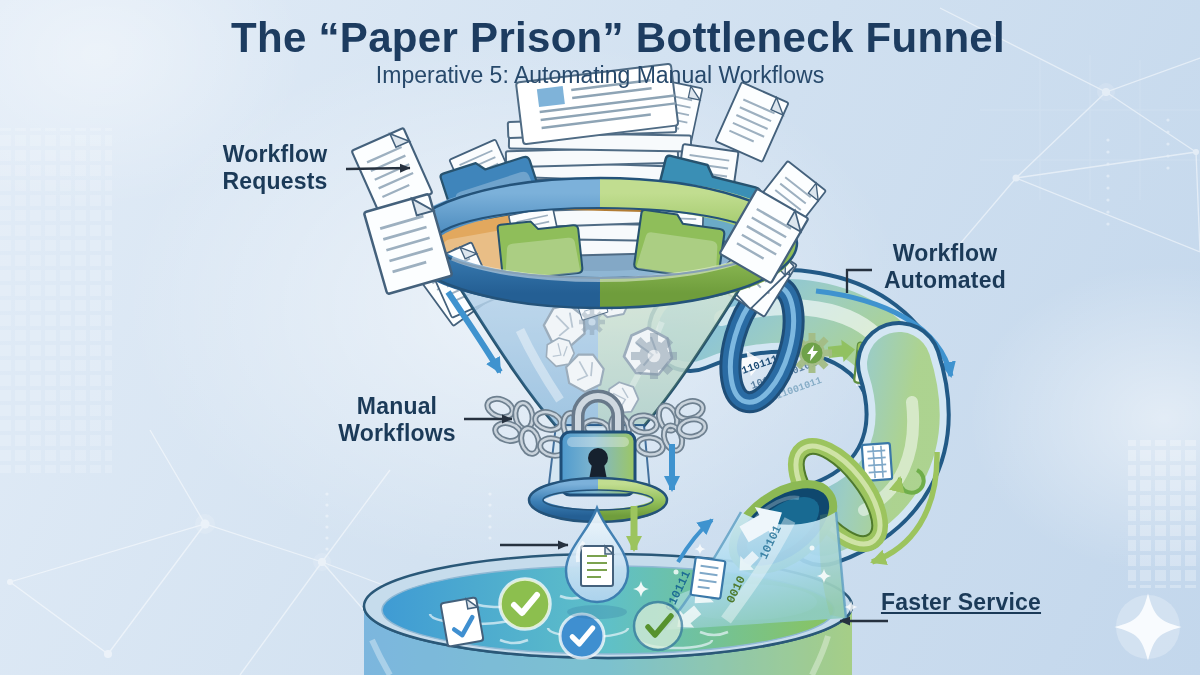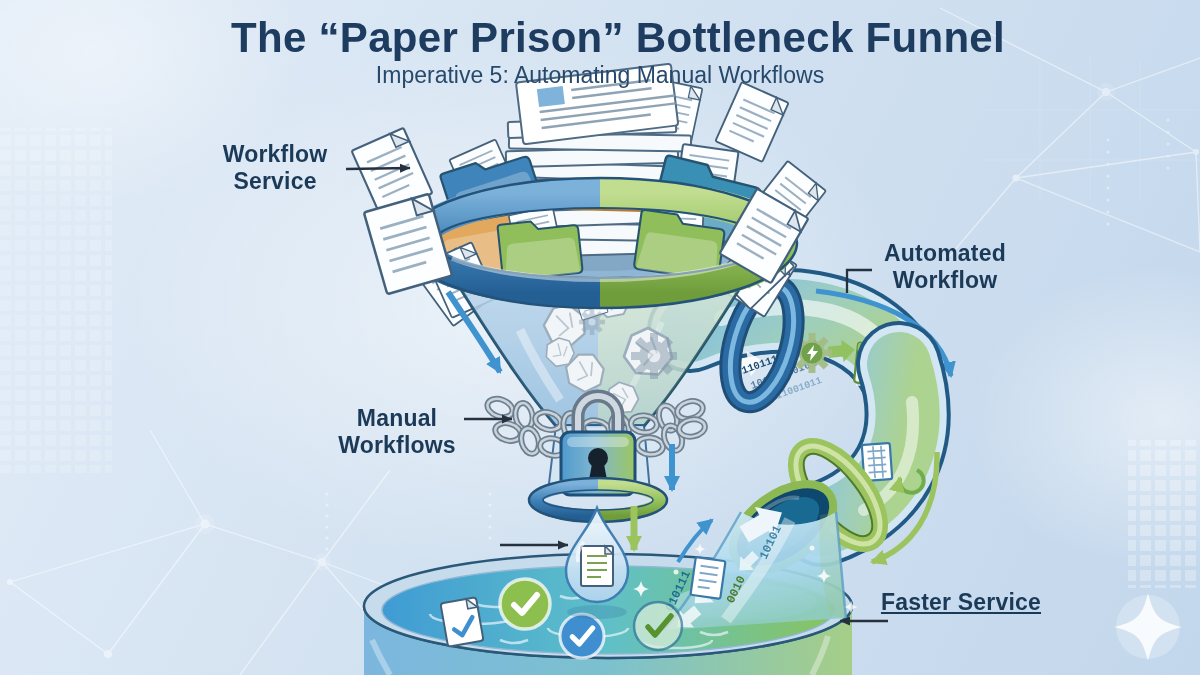--- a/index.html
+++ b/index.html
@@ -13,21 +13,21 @@
       linear-gradient(115deg,#e2ecf7 0%,#d3e2f1 45%,#c3d7ec 100%);
   }
   .art{position:absolute;left:0;top:0;width:1200px;height:675px;}
   .title-block{position:absolute;left:0;right:0;top:14px;text-align:center;z-index:6;}
   .title{font-size:42px;font-weight:800;color:#1d3c60;letter-spacing:.3px;padding-left:36px;}
   .subtitle{font-size:23px;font-weight:500;color:#27496b;margin-top:0;}
   .label{position:absolute;z-index:6;text-align:center;color:#1b3a58;
          font-size:23px;font-weight:800;line-height:1.18;letter-spacing:.2px;}
   .label span{display:block;}
   #lbl-incoming{left:183px;top:141px;width:184px;}
-  #lbl-manual{left:298px;top:405px;width:198px;}
+  #lbl-manual{left:298px;top:393px;width:198px;}
   #lbl-slow{left:290px;top:510px;width:232px;}
   #lbl-automated{left:845px;top:240px;width:200px;}
   #lbl-faster{left:850px;top:589px;width:222px;text-decoration:underline;}
   .bin{font-family:"Liberation Mono","DejaVu Sans Mono",monospace;font-weight:bold;}
 </style>
 </head>
 <body>
 
 <div class="stage">
 
@@ -473,29 +473,29 @@
   </g>
 </svg>
 
 <div class="title-block">
   <div class="title">The “Paper Prison” Bottleneck Funnel</div>
   <div class="subtitle">Imperative 5: Automating Manual Workflows</div>
 </div>
 
 <div class="label" id="lbl-incoming">
   <span>Workflow</span>
-  <span>Service</span>
+  <span>Requests</span>
 </div>
 <div class="label" id="lbl-manual">
   <span>Manual</span>
   <span>Workflows</span>
 </div>
 <div class="label" id="lbl-slow">
 </div>
 <div class="label" id="lbl-automated">
+  <span>Workflow</span>
   <span>Automated</span>
-  <span>Workflow</span>
 </div>
 <div class="label" id="lbl-faster">
   <span>Faster Service</span>
 </div>
 
 </div>
 
 </body></html>

